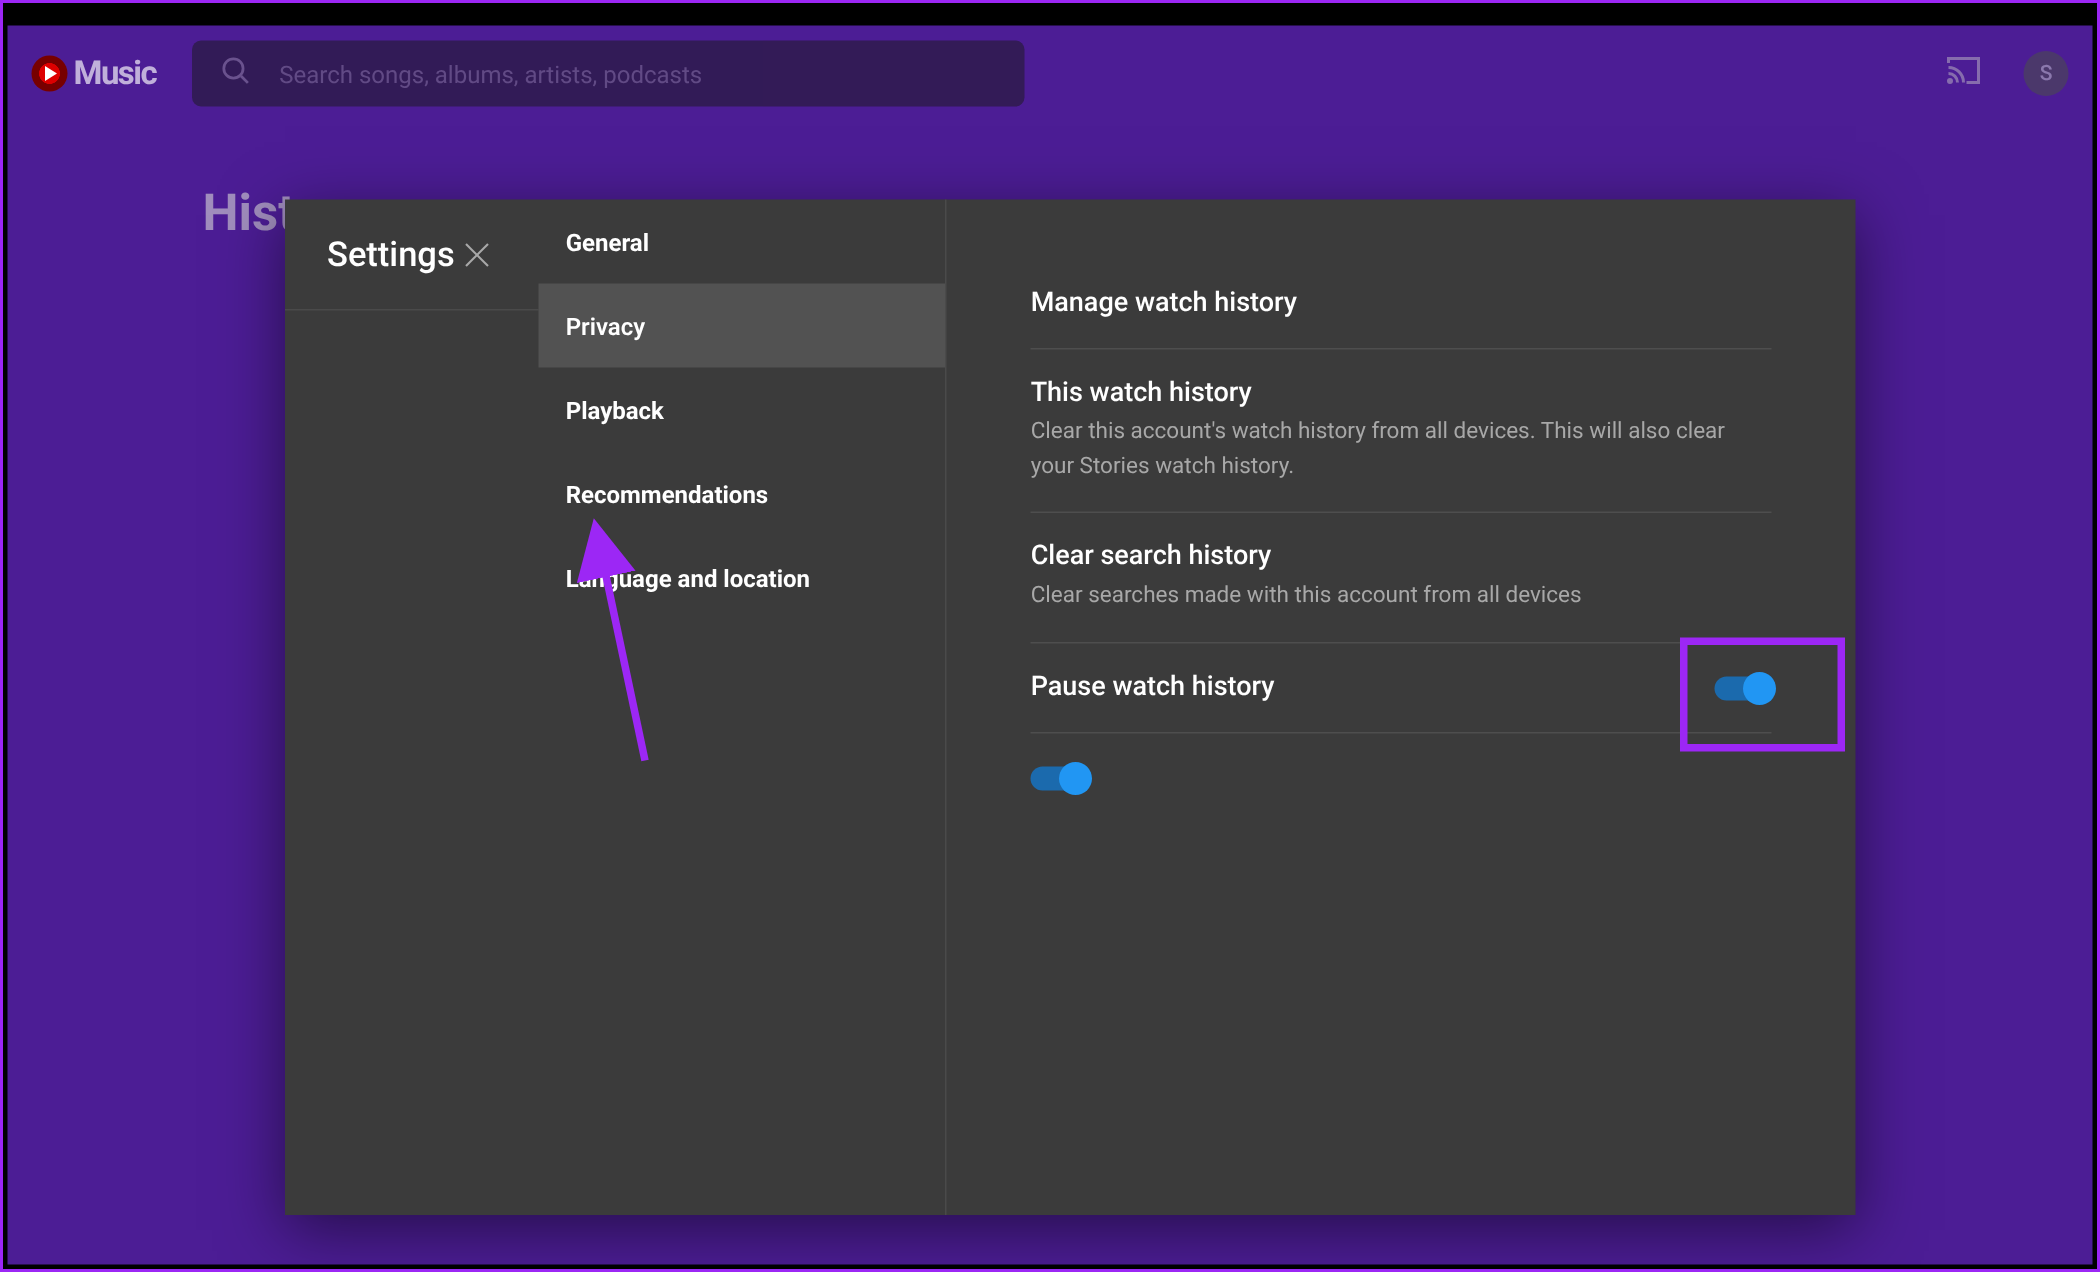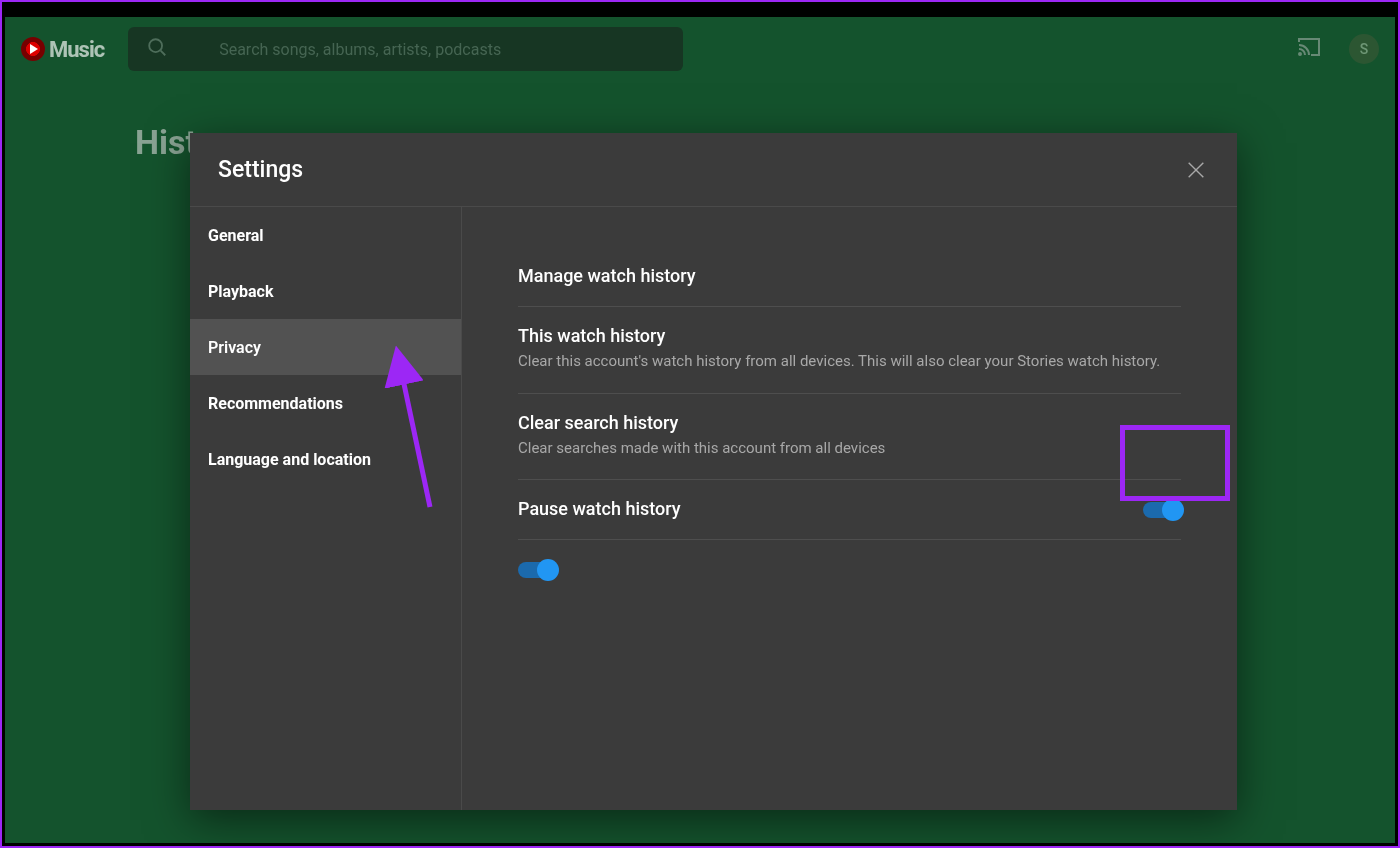--- a/index.html
+++ b/index.html
@@ -15,21 +15,21 @@
       position: relative;
       overflow: hidden;
       border: 2px solid #9c27f5;
     }
     .app-shell {
       position: absolute;
       top: 15px;
       left: 3px;
       right: 3px;
       bottom: 3px;
-      background: #14532d;
+      background: #4c1d95;
     }
     .top-bar {
       display: flex;
       align-items: center;
       height: 64px;
       padding: 0 16px;
       gap: 24px;
     }
     .logo {
       display: flex;
@@ -79,21 +79,20 @@
       fill: none;
       stroke-width: 2;
     }
     .search-input {
       background: transparent;
       border: none;
       color: #aaa;
       font-size: 16px;
       outline: none;
       flex: 1;
-      margin-left: 33px;
     }
     .search-input::placeholder { color: #777; }
     .top-right {
       margin-left: auto;
       display: flex;
       align-items: center;
       gap: 28px;
       opacity: 0.45;
     }
     .cast-icon svg {
@@ -127,21 +126,20 @@
 
     
     .dialog {
       position: absolute;
       top: 116px;
       left: 185px;
       width: 1047px;
       height: 677px;
       background: #3b3b3b;
       display: flex;
-      flex-direction: column;
       box-shadow: 0 10px 40px rgba(0,0,0,0.5);
     }
     .dialog-header {
       height: 74px;
       display: flex;
       align-items: center;
       justify-content: space-between;
       padding: 0 26px 0 28px;
       border-bottom: 1px solid #4a4a4a;
     }
@@ -284,25 +282,25 @@
             <line x1="4" y1="4" x2="20" y2="20"></line>
             <line x1="20" y1="4" x2="4" y2="20"></line>
           </svg>
       </div>
     </div>
     <div class="dialog-body">
       <div class="sidebar">
         <div class="sidebar-item">
             <span>General</span>
           </div>
+        <div class="sidebar-item active">
+            <span>Privacy</span>
+          </div>
         <div class="sidebar-item">
             <span>Playback</span>
-          </div>
-        <div class="sidebar-item active">
-            <span>Privacy</span>
           </div>
         <div class="sidebar-item">
             <span>Recommendations</span>
           </div>
         <div class="sidebar-item">
             <span>Language and location</span>
           </div>
       </div>
 
       <div class="content">

